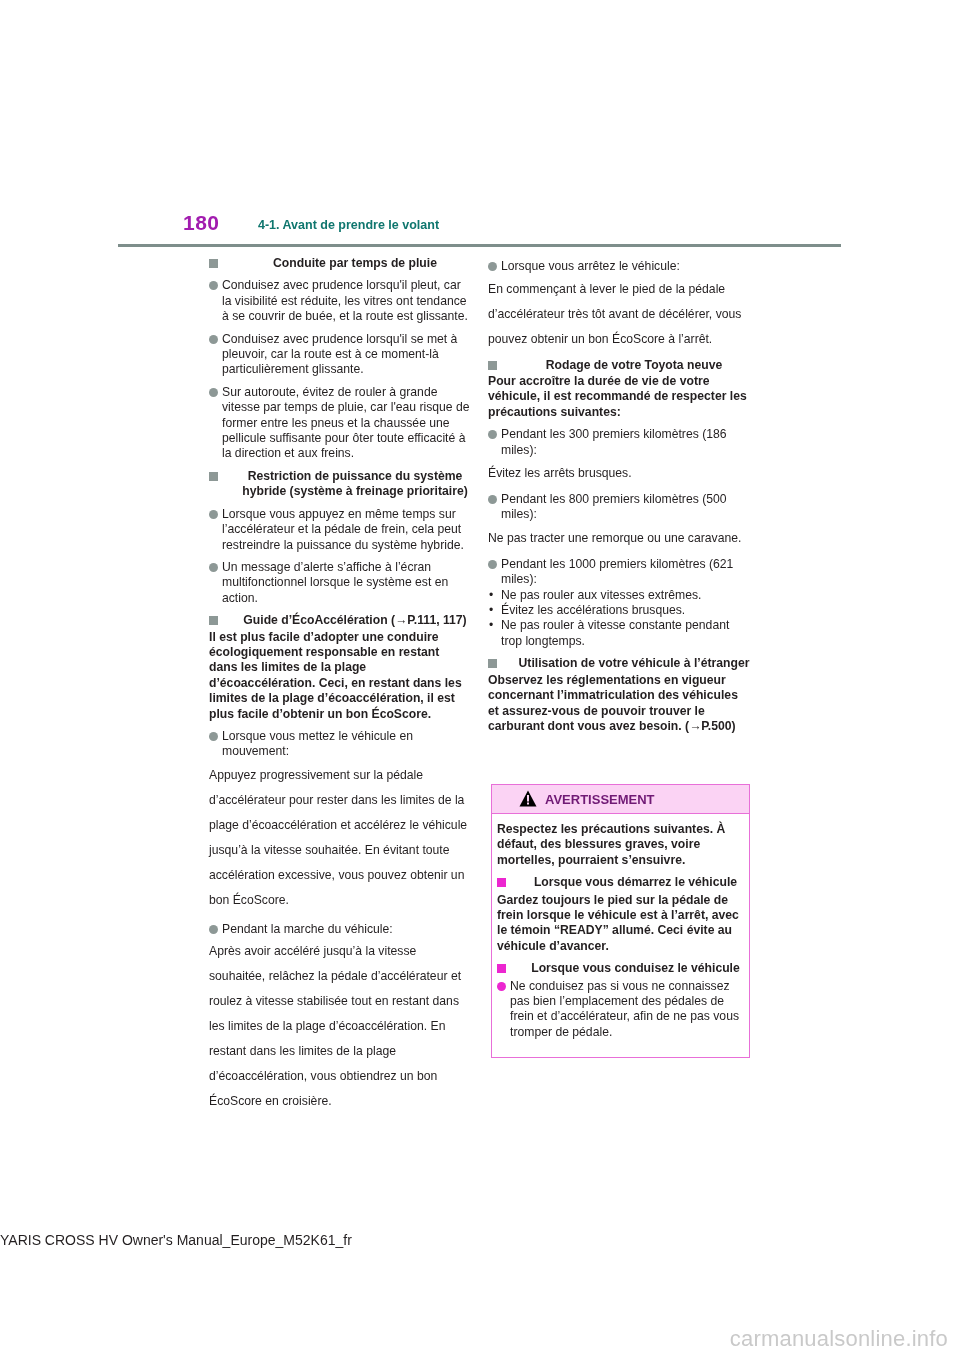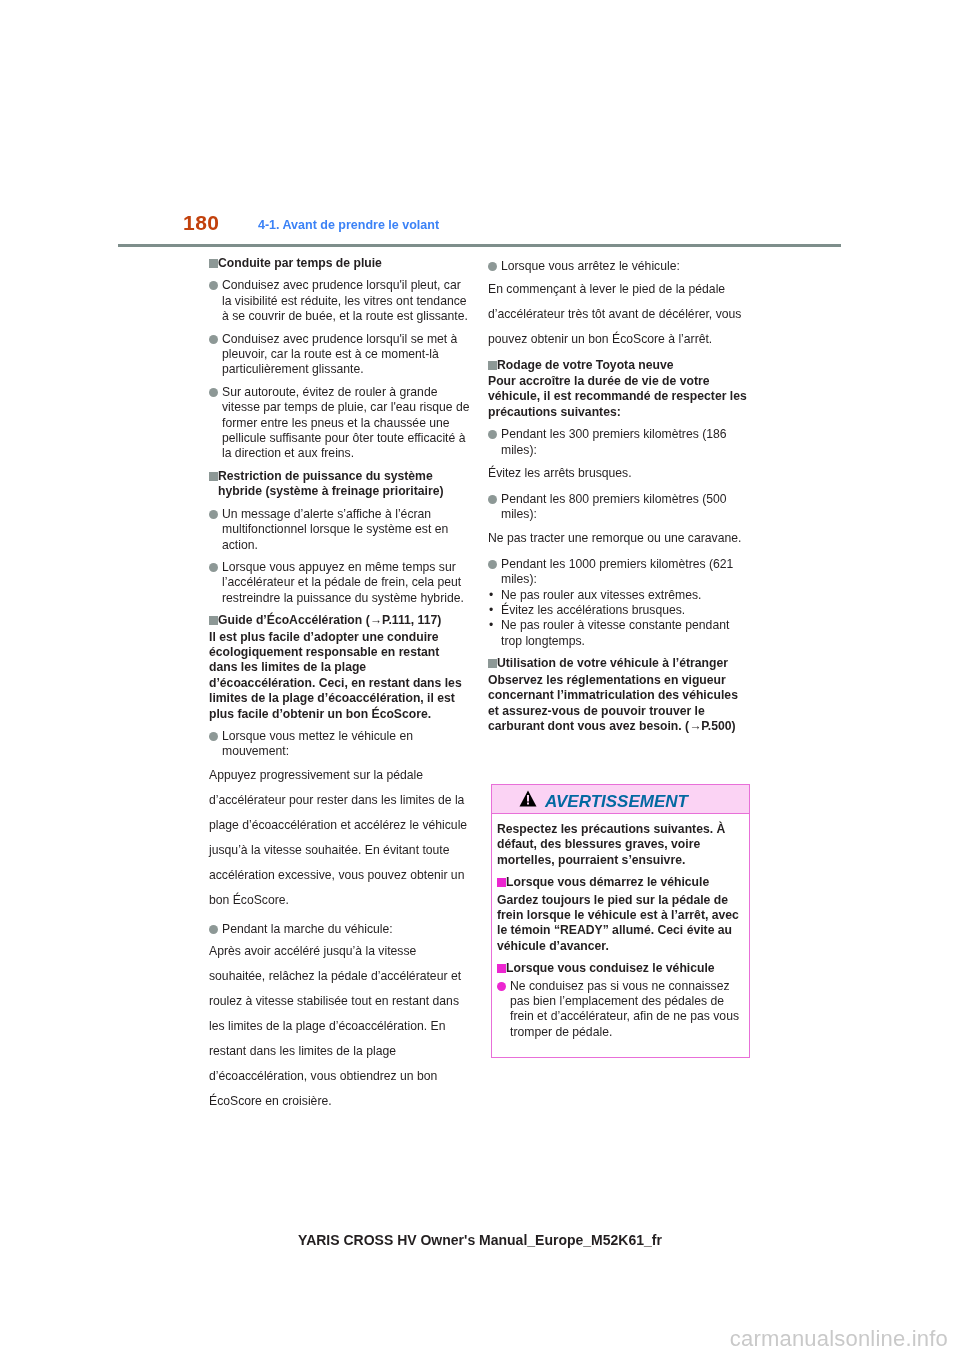--- a/index.html
+++ b/index.html
@@ -1,64 +1,64 @@
 <!DOCTYPE html>
 <html><head>
 <meta charset="utf-8">
 <style>
   * { box-sizing: border-box; margin: 0; padding: 0; }
   html, body { width: 960px; height: 1358px; background: #ffffff; }
   body { position: relative; font-family: "Liberation Sans", sans-serif; color: #231f20; overflow: hidden; }
 
-  .page-number { position: absolute; left: 183px; top: 211px; font-size: 21px; font-weight: bold; color: #c2410c; letter-spacing: 0.5px; }
-  .section-title { position: absolute; left: 258px; top: 218px; font-size: 12.5px; font-weight: bold; color: #3b82f6; }
+  .page-number { position: absolute; left: 183px; top: 211px; font-size: 21px; font-weight: bold; color: #a21caf; letter-spacing: 0.5px; }
+  .section-title { position: absolute; left: 258px; top: 218px; font-size: 12.5px; font-weight: bold; color: #0f766e; }
   .header-rule { position: absolute; left: 118px; top: 244px; width: 723px; height: 3px; background: #7e8e8b; }
 
   .col { position: absolute; font-size: 12.2px; line-height: 15.4px; }
   .col-left { left: 209px; top: 256px; width: 262px; }
   .col-right { left: 488px; top: 256px; width: 262px; }
 
-  .heading { position: relative; padding-left: 9px; font-weight: bold; margin-bottom: 7px; }
+  .heading { position: relative; padding-left: 30px; font-weight: bold; margin-bottom: 7px; text-align: center; }
   .heading .sq { position: absolute; left: 0; top: 3px; width: 9px; height: 9px; background: #8d9896; }
   .para { margin-bottom: 7px; font-weight: bold; }
   .bullet { position: relative; padding-left: 13px; margin-bottom: 7px; }
   .bullet .dot { position: absolute; left: 0; top: 3px; width: 9px; height: 9px; border-radius: 50%; background: #8d9896; }
   .loose { line-height: 25px; margin-bottom: 6px; }
   .loose-line { line-height: 20.6px; }
   .sub { position: relative; padding-left: 13px; }
   .sub .pt { position: absolute; left: 1px; top: 0; }
   .gap-sm { margin-bottom: 3px; }
 
   .warn-box { position: absolute; left: 491px; top: 784px; width: 259px; height: 274px; border: 1px solid #e86fd8; }
   .warn-header { height: 29px; background: #fbd3f4; border-bottom: 1px solid #e86fd8; position: relative; }
   .warn-icon { position: absolute; left: 27px; top: 5px; width: 18px; height: 17px; }
-  .warn-title { position: absolute; left: 53px; top: 7px; font-size: 17px; font-weight: bold; color: #0369a1; font-style: italic; }
+  .warn-title { position: absolute; left: 53px; top: 7px; font-size: 13px; font-weight: bold; color: #701a75; }
   .warn-body { padding: 8px 5px 0 5px; font-size: 12.2px; line-height: 15.4px; }
   .warn-body .heading .sq { background: #ec26d0; }
   .warn-body .bullet .dot { background: #ec26d0; }
 
-  .footer-text { position: absolute; left: 0; width: 960px; top: 1232px; text-align: center; font-size: 14px; color: #231f20; font-weight: bold; }
+  .footer-text { position: absolute; left: 0; width: 960px; top: 1232px; text-align: left; font-size: 14px; color: #231f20; }
   .watermark { position: absolute; right: 12px; top: 1326px; font-size: 22px; color: #c9c9c9; font-weight: normal; letter-spacing: 0.2px; }
 </style>
 </head>
 <body>
 
 <div class="page-number">180</div>
 <div class="section-title">4-1. Avant de prendre le volant</div>
 <div class="header-rule"></div>
 
 <div class="col col-left">
   <div class="heading"><span class="sq"></span><span>Conduite par temps de pluie</span></div>
   <div class="bullet"><span class="dot"></span><span>Conduisez avec prudence lorsqu'il pleut, car la visibilité est réduite, les vitres ont tendance à se couvrir de buée, et la route est glissante.</span></div>
   <div class="bullet"><span class="dot"></span><span>Conduisez avec prudence lorsqu'il se met à pleuvoir, car la route est à ce moment-là particulièrement glissante.</span></div>
   <div class="bullet"><span class="dot"></span><span>Sur autoroute, évitez de rouler à grande vitesse par temps de pluie, car l'eau risque de former entre les pneus et la chaussée une pellicule suffisante pour ôter toute efficacité à la direction et aux freins.</span></div>
 
   <div class="heading"><span class="sq"></span><span>Restriction de puissance du système hybride (système à freinage prioritaire)</span></div>
+  <div class="bullet"><span class="dot"></span><span>Lorsque vous appuyez en même temps sur l’accélérateur et la pédale de frein, cela peut restreindre la puissance du système hybride.</span></div>
   <div class="bullet"><span class="dot"></span><span>Un message d’alerte s’affiche à l’écran multifonctionnel lorsque le système est en action.</span></div>
-  <div class="bullet"><span class="dot"></span><span>Lorsque vous appuyez en même temps sur l’accélérateur et la pédale de frein, cela peut restreindre la puissance du système hybride.</span></div>
 
   <div class="heading" style="margin-bottom:1px;"><span class="sq"></span><span>Guide d’ÉcoAccélération (→P.111, 117)</span></div>
   <div class="para">Il est plus facile d’adopter une conduire écologiquement responsable en restant dans les limites de la plage d’écoaccélération. Ceci, en restant dans les limites de la plage d’écoaccélération, il est plus facile d’obtenir un bon ÉcoScore.</div>
   <div class="bullet" style="margin-bottom:3px;"><span class="dot"></span><span>Lorsque vous mettez le véhicule en mouvement:</span></div>
   <div class="loose">Appuyez progressivement sur la pédale d’accélérateur pour rester dans les limites de la plage d’écoaccélération et accélérez le véhicule jusqu’à la vitesse souhaitée. En évitant toute accélération excessive, vous pouvez obtenir un bon ÉcoScore.</div>
   <div class="bullet loose-line" style="margin-bottom:0;"><span class="dot" style="top:6px;"></span><span>Pendant la marche du véhicule:</span></div>
   <div class="loose">Après avoir accéléré jusqu’à la vitesse souhaitée, relâchez la pédale d’accélérateur et roulez à vitesse stabilisée tout en restant dans les limites de la plage d’écoaccélération. En restant dans les limites de la plage d’écoaccélération, vous obtiendrez un bon ÉcoScore en croisière.</div>
 </div>
 
 <div class="col col-right">

